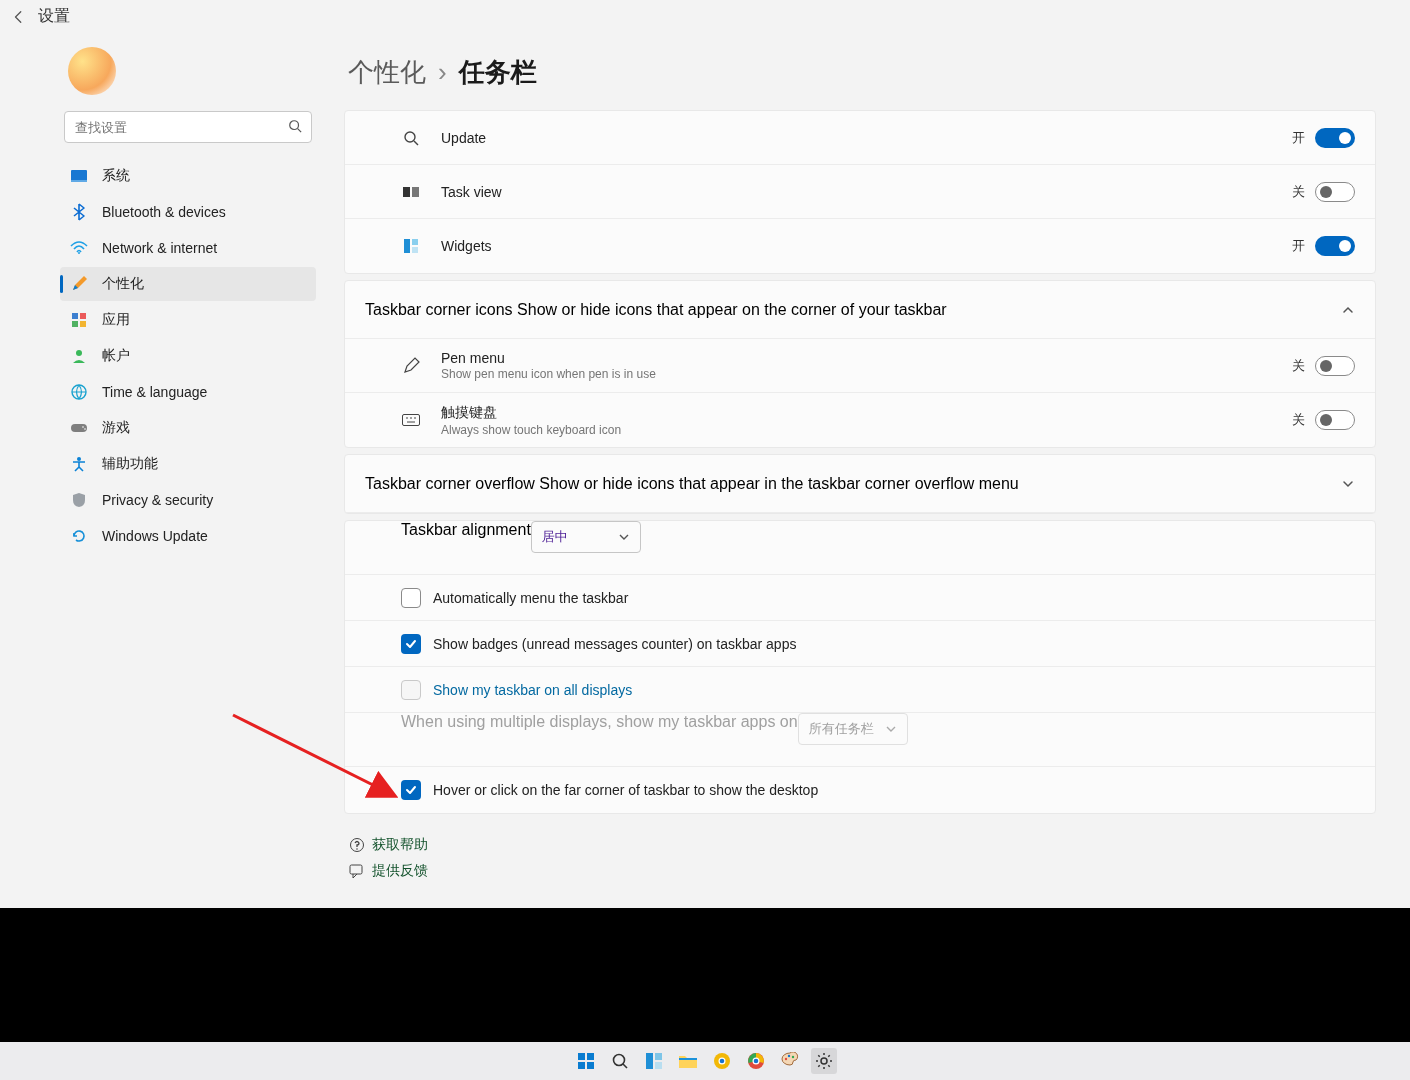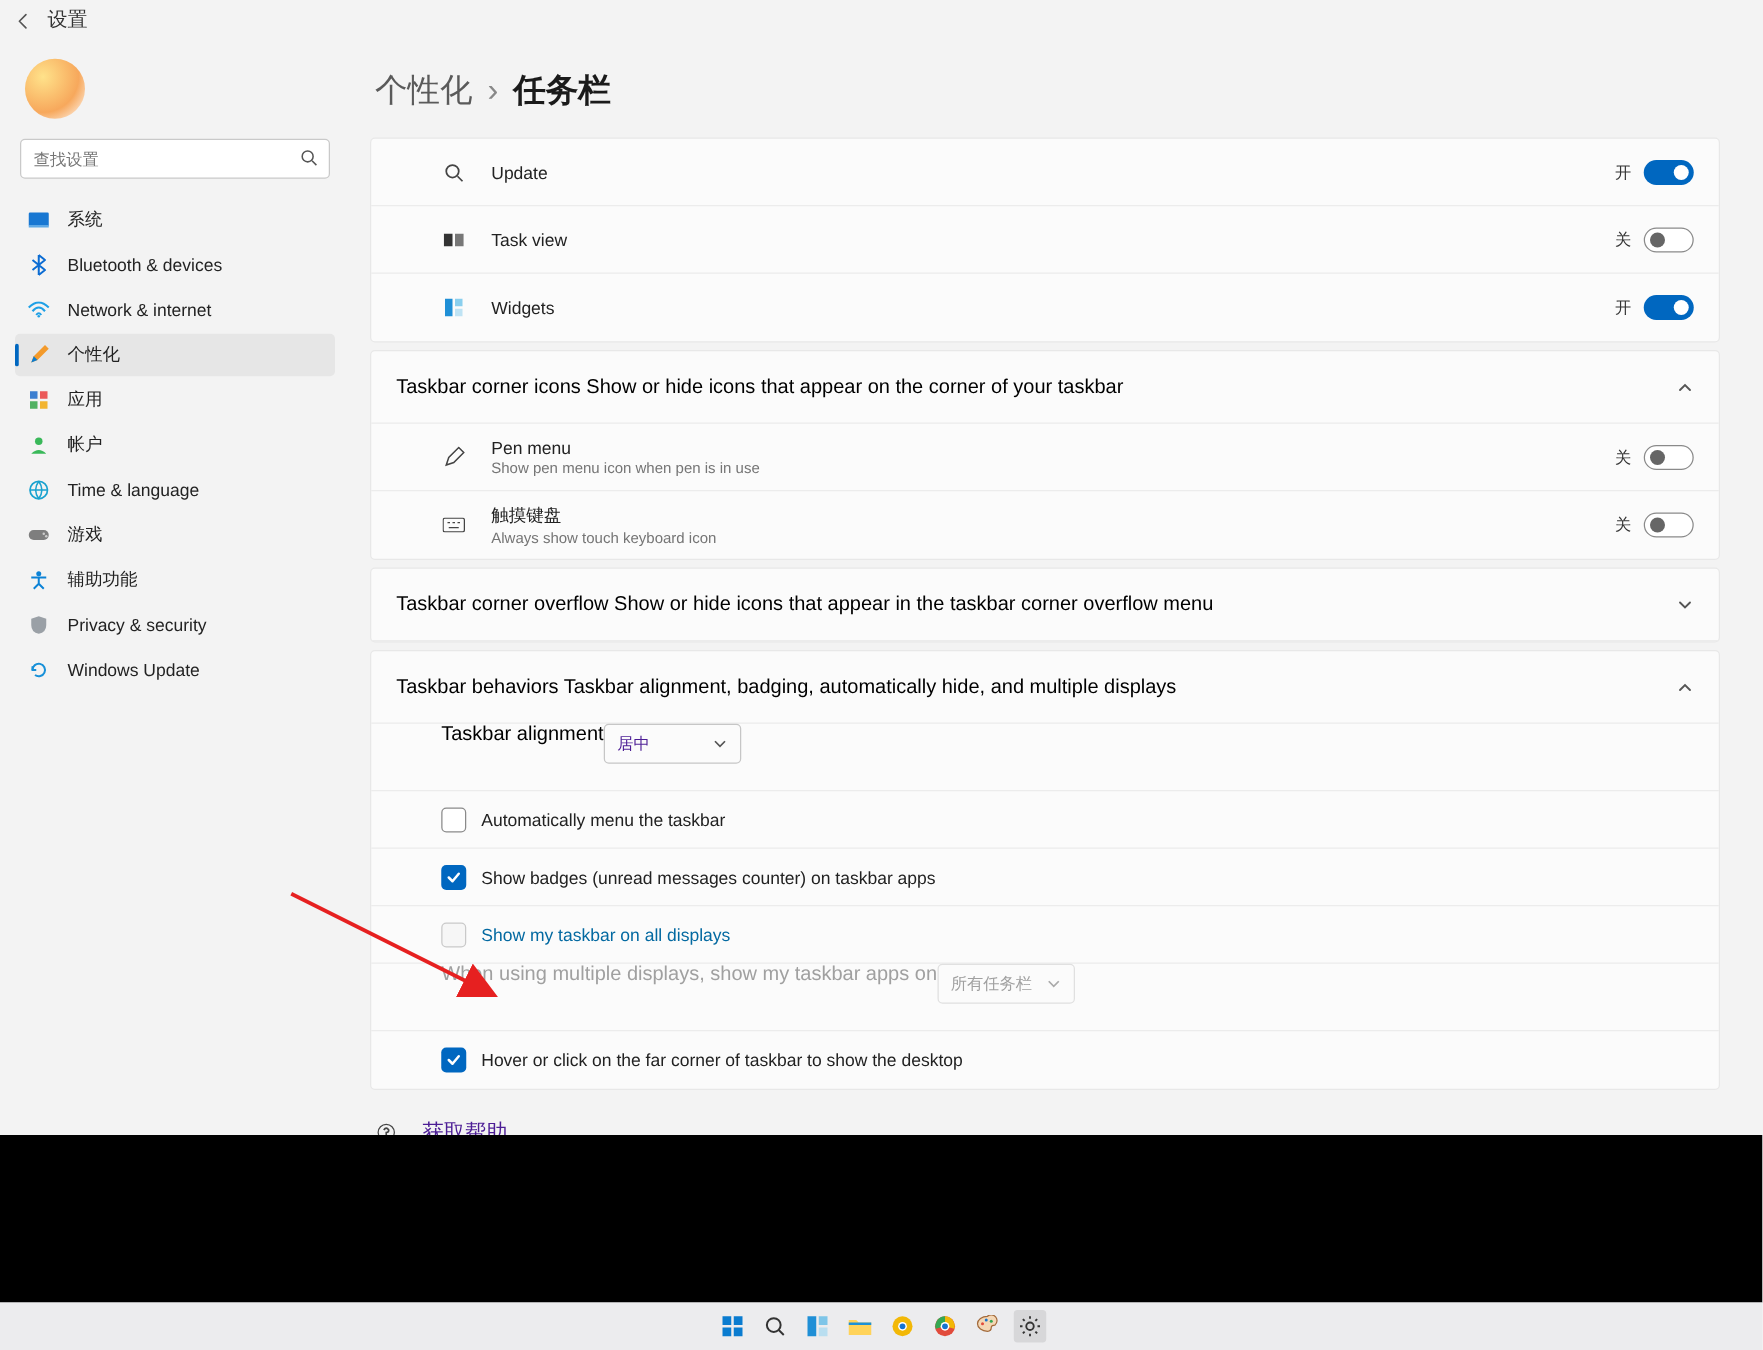--- a/index.html
+++ b/index.html
@@ -5,21 +5,21 @@
   * { box-sizing: border-box; margin: 0; padding: 0; font-family: "Segoe UI", "Microsoft YaHei", sans-serif; }
   html, body { width: 1410px; height: 1080px; background: #f3f3f3; overflow: hidden; }
   .app { display: flex; flex-direction: column; height: 100%; position: relative; }
 
   
   .titlebar { display: flex; align-items: center; padding: 6px 10px; font-size: 16px; color: #333; gap: 10px; }
   .titlebar .back { width: 18px; height: 18px; display: inline-flex; align-items: center; justify-content: center; color: #555; }
   .body { flex: 1; display: flex; }
 
   
-  .sidebar { width: 280px; padding: 0 8px; display: flex; flex-direction: column; }
+  .sidebar { width: 280px; padding: 0 8px; display: flex; flex-direction: column; margin-left: 48px; }
   .avatar { width: 48px; height: 48px; border-radius: 50%; margin: 14px 0 10px 12px; background: radial-gradient(circle at 30% 30%, #ffe28a, #f7a85c 60%, #fff 100%); position: relative; }
   .search { position: relative; margin: 6px 8px 14px 8px; }
   .search input { width: 100%; height: 32px; padding: 0 34px 0 10px; border: 1px solid #c9c9c9; border-radius: 4px; background: #fff; font-size: 13px; outline: none; }
   .search .s-icon { position: absolute; right: 10px; top: 8px; width: 14px; height: 14px; color: #555; }
   .nav { display: flex; flex-direction: column; gap: 2px; margin: 2px 4px; }
   .nav-item { display: flex; align-items: center; gap: 14px; padding: 8px 10px; border-radius: 4px; font-size: 14px; color: #222; cursor: pointer; }
   .nav-item.selected { background: #e6e6e6; position: relative; }
   .nav-item.selected::before { content: ""; position: absolute; left: 0; top: 8px; bottom: 8px; width: 3px; border-radius: 2px; background: #0067c0; }
   .nav-item .nicon { width: 18px; height: 18px; display: inline-flex; align-items: center; justify-content: center; font-size: 14px; }
 
@@ -56,21 +56,21 @@
   .checkbox.unchecked { border: 1.5px solid #8a8a8a; background: #fff; }
   .checkbox.disabled { border: 1.5px solid #c9c9c9; background: #f6f6f6; }
   .cb-label { font-size: 14px; color: #222; }
   .cb-label.disabled { color: #0369a1; }
 
   .dropdown-row { display: flex; min-height: 54px; padding: 0 20px 0 56px; border-bottom: 1px solid #ececec; }
   .dropdown { display: inline-flex; align-items: center; justify-content: space-between; gap: 10px; min-width: 110px; height: 32px; padding: 0 10px; border: 1px solid #c6c6c6; border-radius: 4px; background: #fbfbfb; font-size: 13px; color: #4c1d95; cursor: pointer; }
   .dropdown.disabled { color: #a0a0a0; border-color: #e0e0e0; }
 
   .footer-links { margin-top: 22px; display: flex; flex-direction: column; gap: 8px; padding-left: 4px; }
-  .fl { display: flex; align-items: center; gap: 20px; font-size: 17px; color: #4c1d95; cursor: pointer; }
+  .fl { display: flex; align-items: center; gap: 6px; font-size: 14px; color: #14532d; cursor: pointer; }
   .fl .ricon { color: #444; width: 18px; height: 18px; display: inline-flex; align-items: center; justify-content: center; }
 
   
   .arrow-svg { position: absolute; left: 228px; top: 710px; pointer-events: none; }
 
   
   .black-band { position: absolute; left: 0; right: 0; bottom: 38px; height: 134px; background: #000; }
 
   
   .taskbar { position: absolute; left: 0; right: 0; bottom: 0; height: 38px; background: #ececee; display: flex; align-items: center; justify-content: center; gap: 8px; }
@@ -317,29 +317,20 @@
             <span class="title">Taskbar corner overflow</span>
             <span class="sub-t">Show or hide icons that appear in the taskbar corner overflow menu</span>
           </div>
           <svg class="chev" width="14" height="14" viewBox="0 0 14 14">
               <path d="M3 5 L7 9 L11 5" stroke="#555" stroke-width="1.5" fill="none" stroke-linecap="round"></path>
             </svg>
         </div>
       </div>
 
       <div class="card">
-        <div class="section-head">
-          <div class="rtxt">
-            <span class="title">Taskbar behaviors</span>
-            <span class="sub-t">Taskbar alignment, badging, automatically hide, and multiple displays</span>
-          </div>
-          <svg class="chev" width="14" height="14" viewBox="0 0 14 14">
-              <path d="M3 9 L7 5 L11 9" stroke="#555" stroke-width="1.5" fill="none" stroke-linecap="round"></path>
-            </svg>
-        </div>
 
         <div class="dropdown-row">
           <div class="rtxt"><span class="title">Taskbar alignment</span></div>
           <div class="dropdown">
             <span>居中</span>
             <svg width="12" height="12" viewBox="0 0 12 12">
                 <path d="M2 4 L6 8 L10 4" stroke="#555" stroke-width="1.4" fill="none"></path>
               </svg>
           </div>
         </div>

